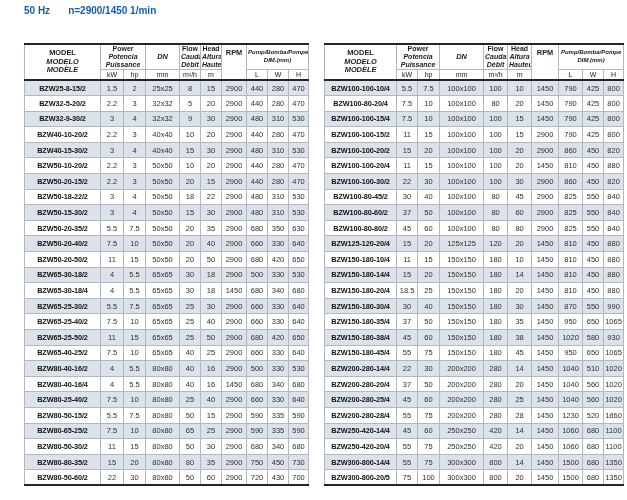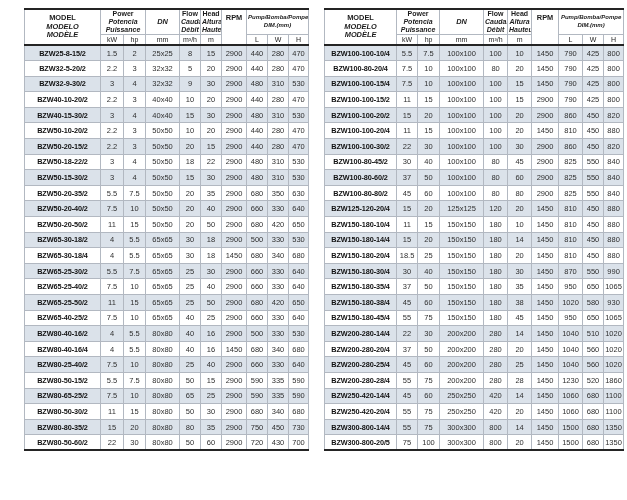--- a/index.html
+++ b/index.html
@@ -23,21 +23,21 @@
   }
   .title{font-size:10.5px;letter-spacing:0;}
   .title .it{font-style:italic;}
   .specs{font-size:10px;white-space:nowrap;}
   .specs .speed{margin-left:18px;}
   .tables{display:flex;gap:15px;align-items:flex-start;}
   table{
     border-collapse:collapse;table-layout:fixed;
     border-top:2px solid var(--dark);
     border-bottom:2px solid var(--dark);
-    font-size:7.5px;color:var(--txt);
+    font-size:7.5px;color:var(--txt);margin-top:24px;
   }
   .t-left{width:284px;}
   .t-right{width:299px;}
   th,td{border:1px solid var(--grid);text-align:center;vertical-align:middle;padding:0 1px;overflow:hidden;}
   thead{border-bottom:2px solid var(--dark);}
   thead th{font-weight:bold;color:#1b1b1b;background:#fff;}
   tr.hr1 th{height:25px;}
   tr.hr2 th{height:11px;font-weight:normal;font-size:7px;color:#222;}
   .h3l{line-height:1.08;font-size:7px;}
   .h3l .it{font-style:italic;}
@@ -48,20 +48,21 @@
   tbody td{height:15.6px;font-size:7.5px;}
   tbody tr:nth-child(odd) td{background:var(--shade);}
   tbody td.model{font-weight:bold;color:#111;font-size:7.3px;letter-spacing:-0.1px;}
 </style>
 </head>
 <body>
 
 <div class="page">
 
   <div class="titlebar">
+    <div class="specs"><span>50 Hz</span><span class="speed">n=2900/1450 1/min</span></div>
   </div>
 
   <div class="tables">
 
     <table class="t-left">
       <colgroup>
         <col style="width:76px">
           <col style="width:23px">
           <col style="width:22px">
           <col style="width:34px">

